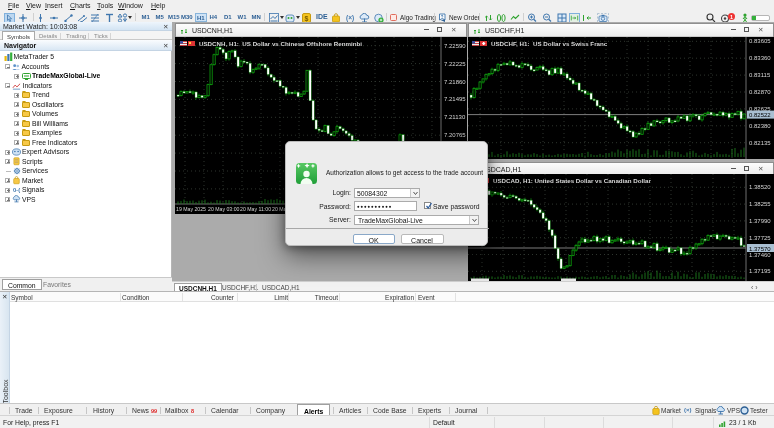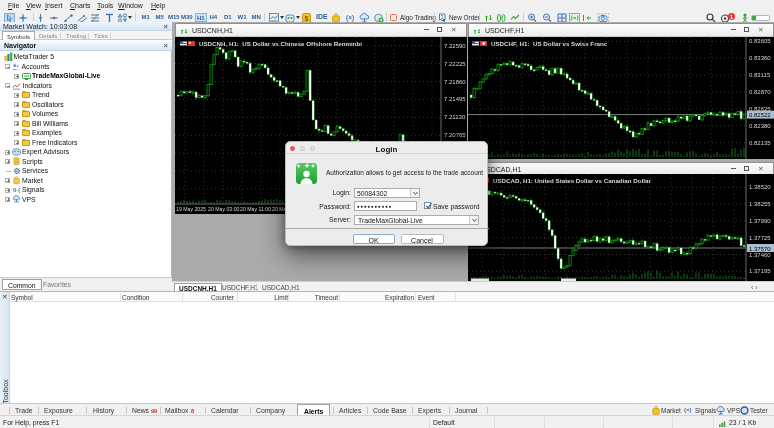--- a/index.html
+++ b/index.html
@@ -1392,26 +1392,20 @@
       <span class="abs" style="left:672px;top:1px;width:1px;height:11px;background:#dcdcdc"></span>
       <span class="abs" style="left:713px;top:1px;width:1px;height:11px;background:#dcdcdc"></span>
       <svg class="abs" style="left:719px;top:3.5px" width="8" height="7">
         <rect x="0" y="4.5" width="1.6" height="2.5" fill="#2fa32f"></rect>
         <rect x="2.3" y="3" width="1.6" height="4" fill="#2fa32f"></rect>
         <rect x="4.6" y="1.5" width="1.6" height="5.5" fill="#2fa32f"></rect>
       </svg>
       <span class="abs" style="left:729px;top:3px">23 / 1 Kb</span>
     </div>
     <div class="abs" style="left:285px;top:141px;width:203px;height:105px;background:#ececec;border-radius:5px;box-shadow:0 10px 26px rgba(0,0,0,0.5),0 2px 8px rgba(0,0,0,0.35);border:1px solid #bbb">
-      <div class="abs" style="left:0;top:0;width:201px;height:12px;border-bottom:1px solid #d4d4d4">
-        <span class="abs" style="left:3.5px;top:3.5px;width:5.5px;height:5.5px;border-radius:50%;background:#f55f51;border:0.5px solid #e0443a"></span>
-        <span class="abs" style="left:13.5px;top:3.5px;width:5.5px;height:5.5px;border-radius:50%;background:#e2e2e0;border:0.5px solid #c9c9c7"></span>
-        <span class="abs" style="left:23.5px;top:3.5px;width:5.5px;height:5.5px;border-radius:50%;background:#e2e2e0;border:0.5px solid #c9c9c7"></span>
-        <div class="abs" style="left:0;top:2.5px;width:201px;text-align:center;font-size:8px;font-weight:bold;color:#111">Login</div>
-      </div>
       <svg class="abs" style="left:10px;top:21px" width="21" height="21">
         <defs>
           <linearGradient id="gi" x1="0" y1="0" x2="0" y2="1">
             <stop offset="0" stop-color="#58c863"></stop>
             <stop offset="1" stop-color="#1f9e38"></stop>
           </linearGradient>
         </defs>
         <rect width="21" height="21" rx="3.5" fill="url(#gi)"></rect>
         <g fill="#ffffff">
           <path d="M5 2.2 L5.9 4.3 L8 5.2 L5.9 6.1 L5 8.2 L4.1 6.1 L2 5.2 L4.1 4.3 Z" transform="translate(-1.2,-1) scale(0.75)"></path>

